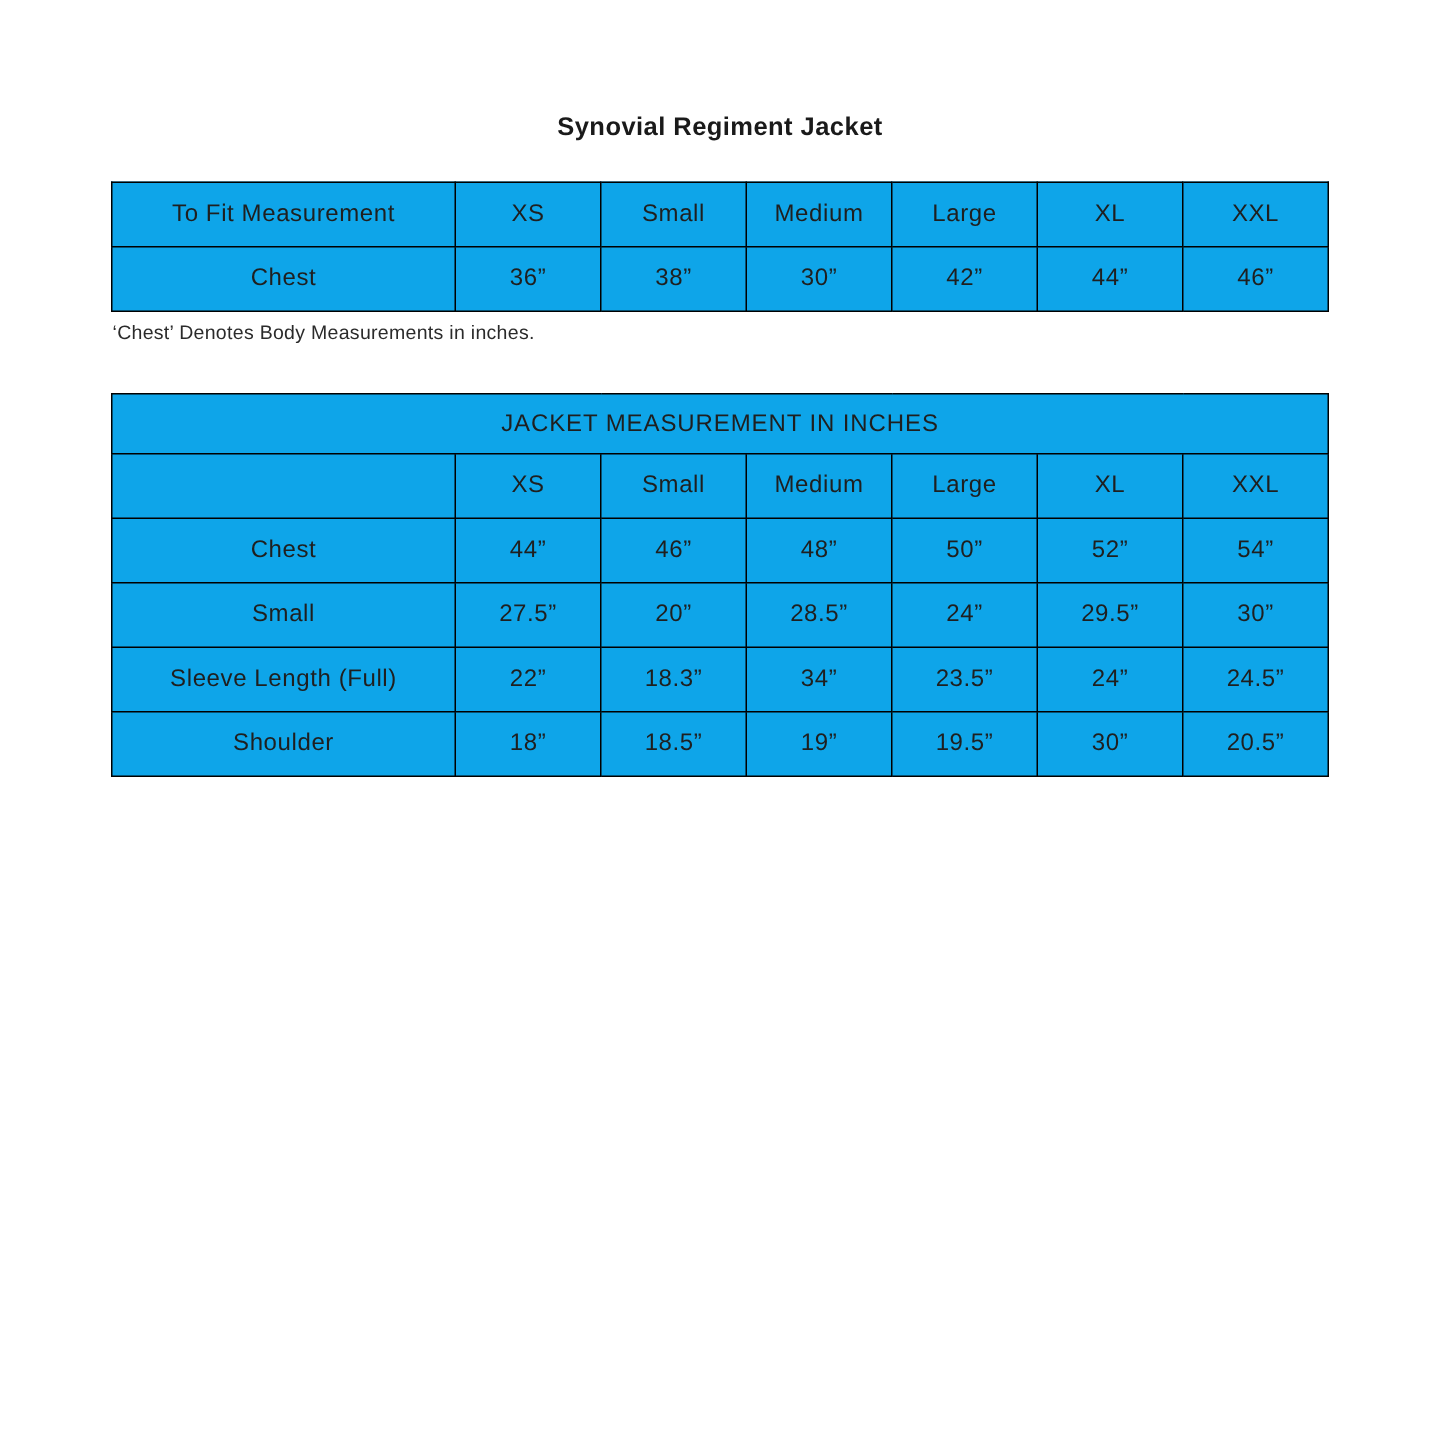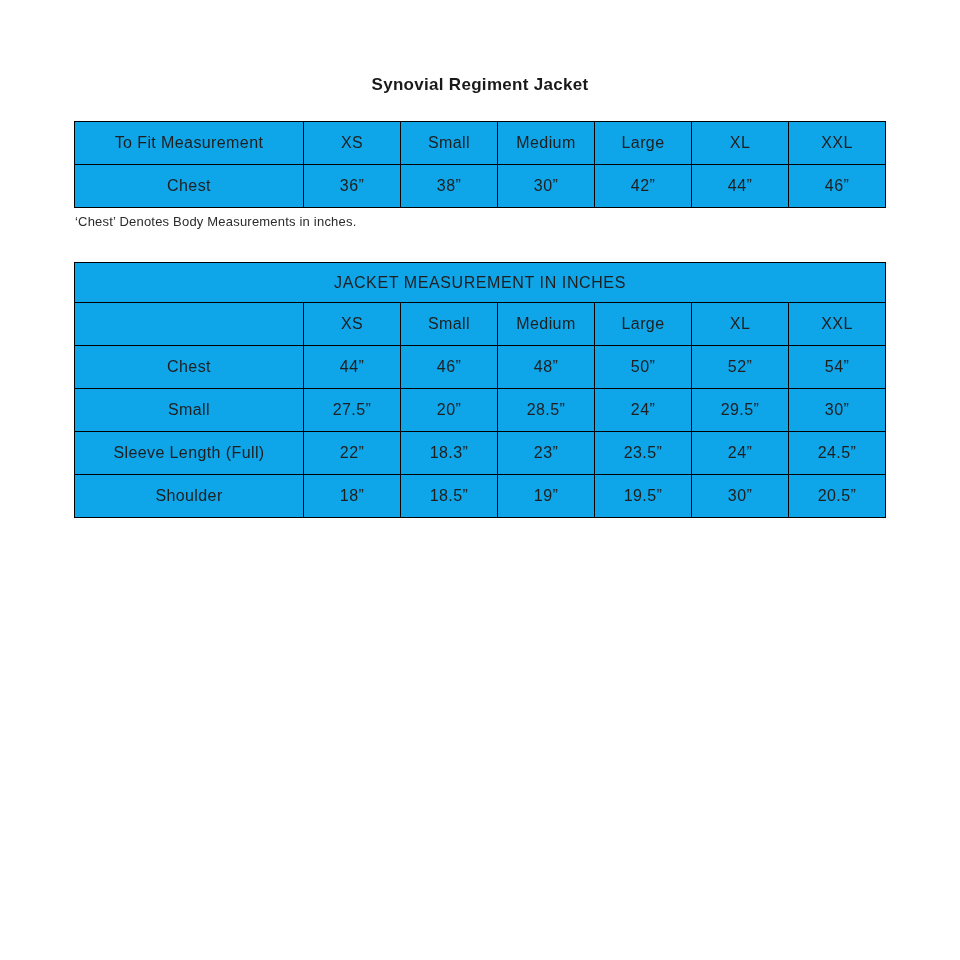--- a/index.html
+++ b/index.html
@@ -157,21 +157,21 @@
         <td>20”</td>
         <td>28.5”</td>
         <td>24”</td>
         <td>29.5”</td>
         <td>30”</td>
       </tr>
       <tr>
         <td>Sleeve Length (Full)</td>
         <td>22”</td>
         <td>18.3”</td>
-        <td>23”</td>
+        <td>34”</td>
         <td>23.5”</td>
         <td>24”</td>
         <td>24.5”</td>
       </tr>
       <tr>
         <td>Shoulder</td>
         <td>18”</td>
         <td>18.5”</td>
         <td>19”</td>
         <td>19.5”</td>

